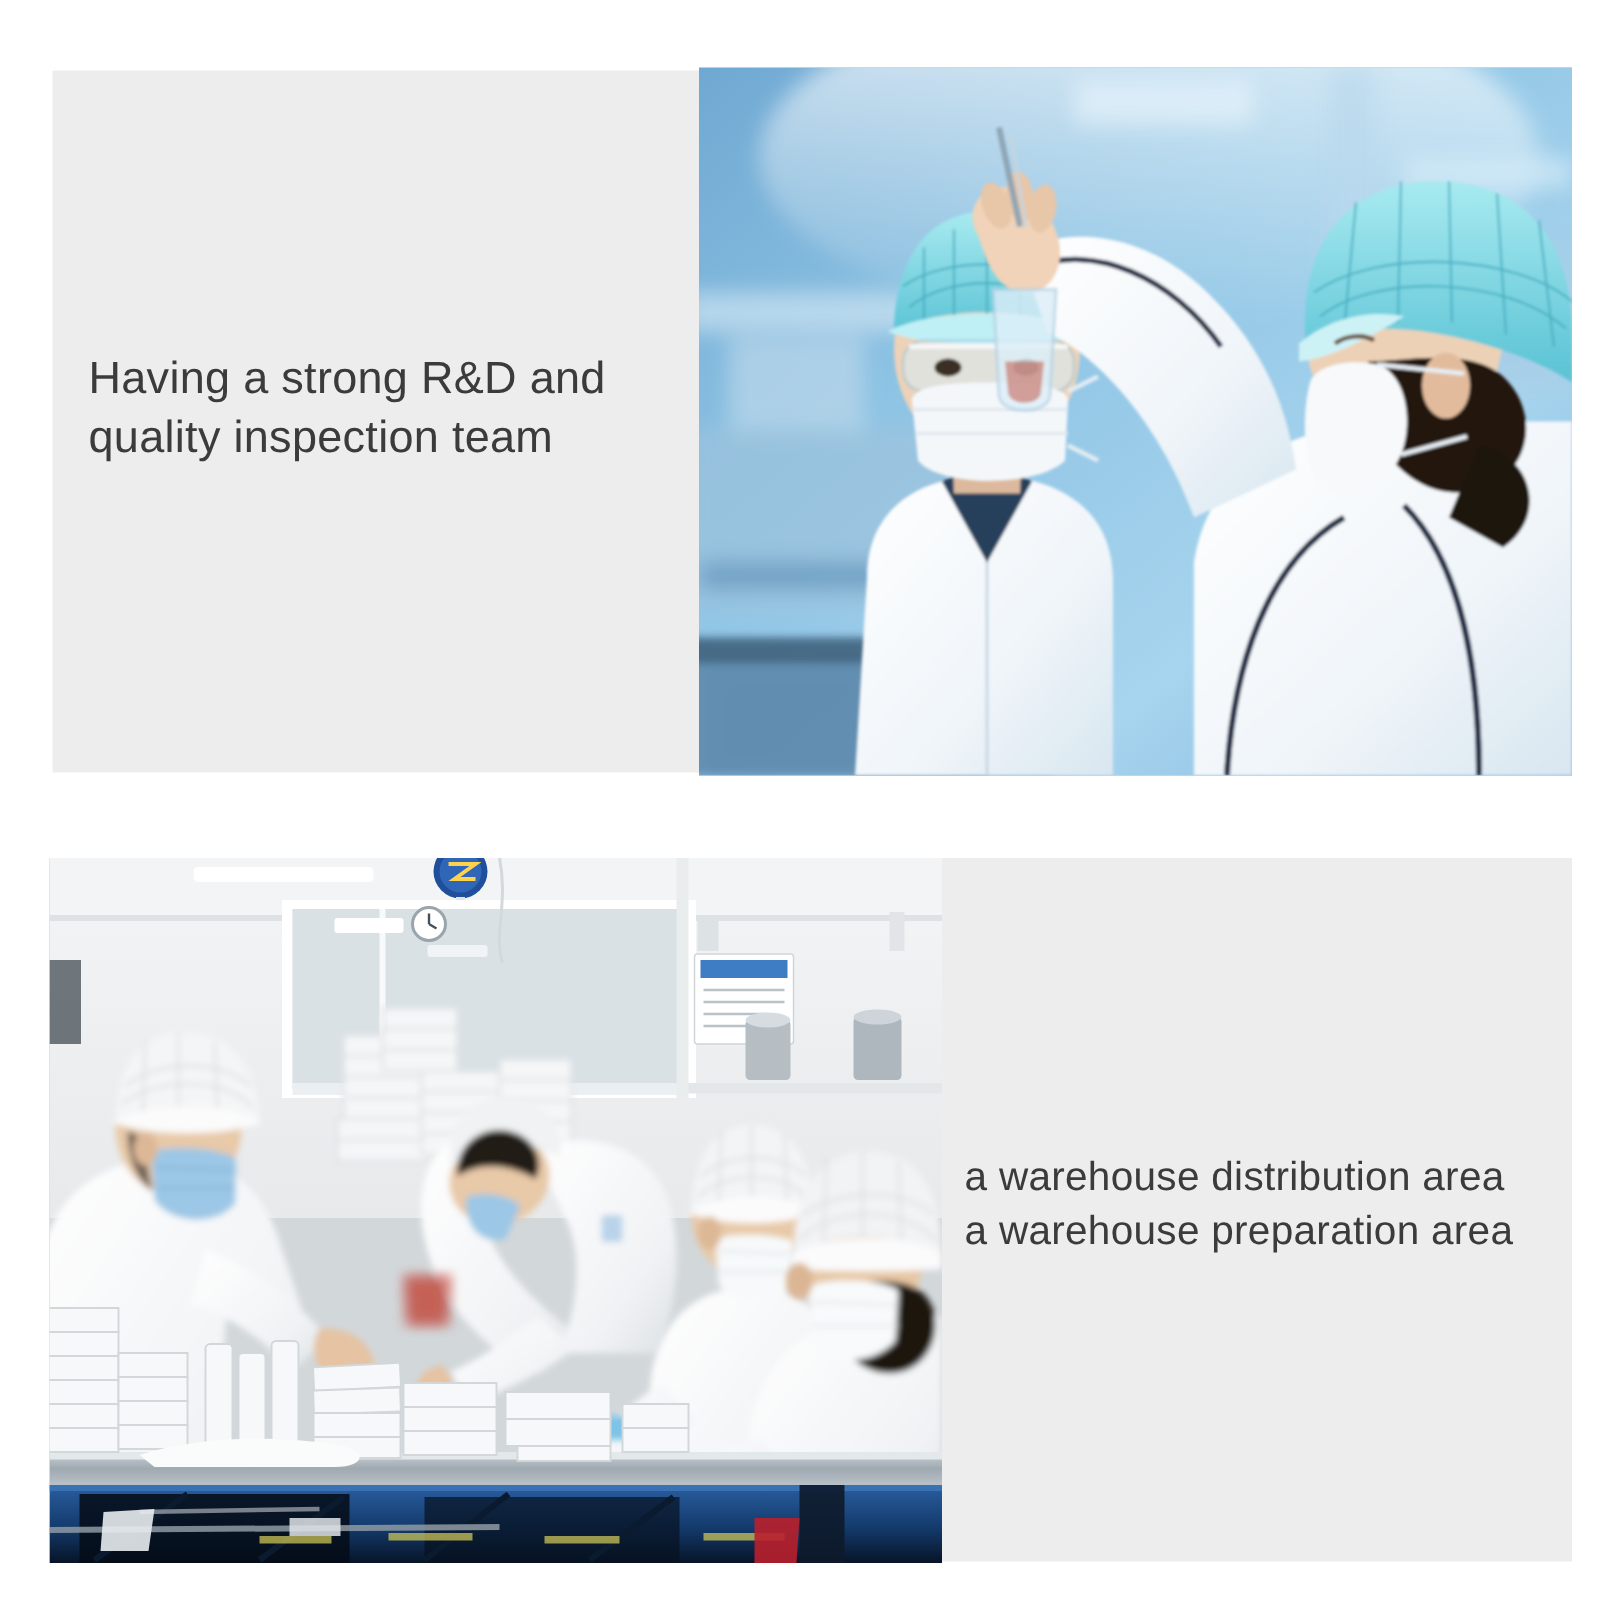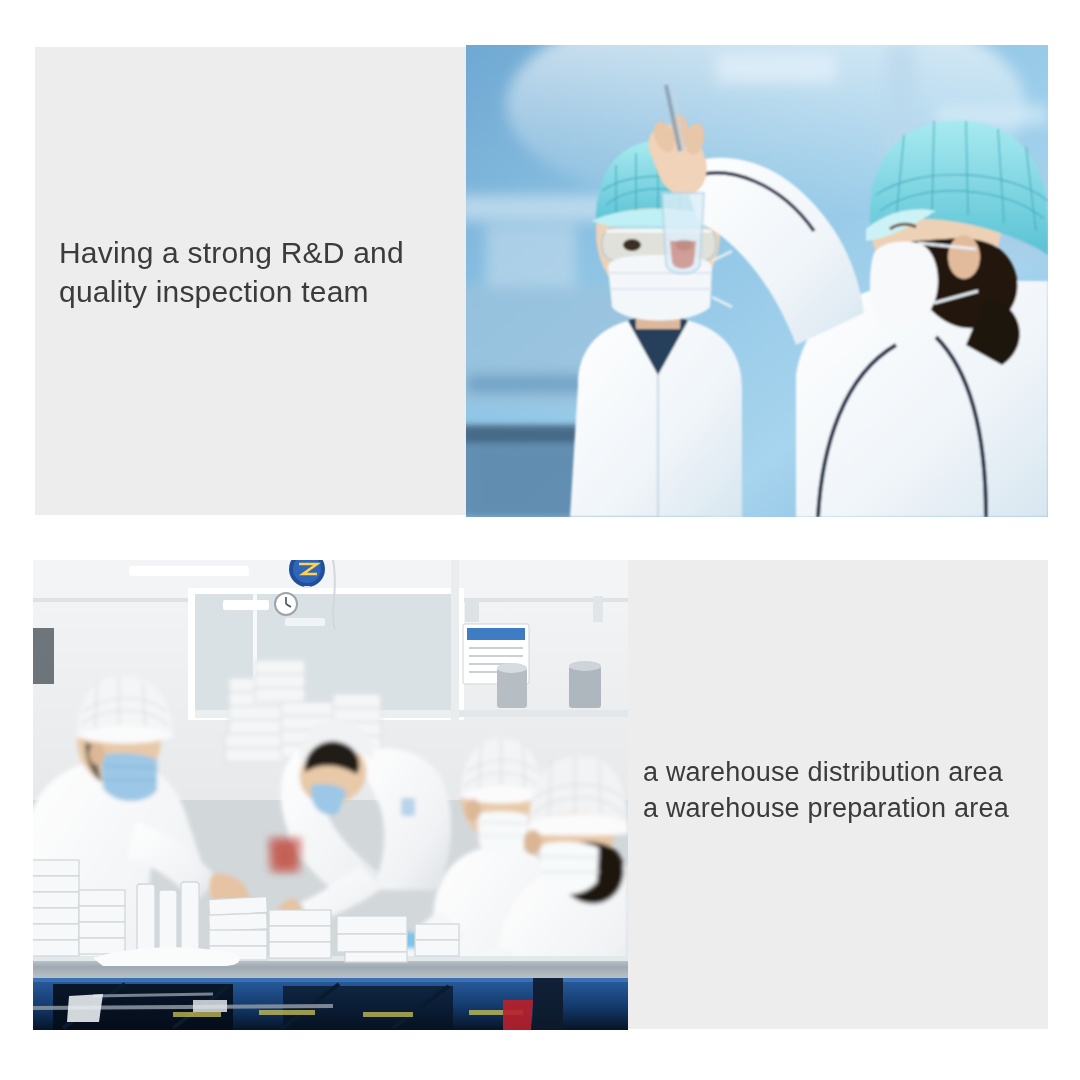--- a/index.html
+++ b/index.html
@@ -57,21 +57,21 @@
     width: 582px;
     height: 472px;
     overflow: hidden;
     background: #7fb4d8;
   }
 
   
   .section-bottom {
     position: absolute;
     left: 33px;
-    top: 558px;
+    top: 570px;
     width: 1015px;
     height: 472px;
   }
   .bottom-gray {
     position: absolute;
     left: 0;
     top: 2px;
     width: 1015px;
     height: 469px;
     background: #ededed;

